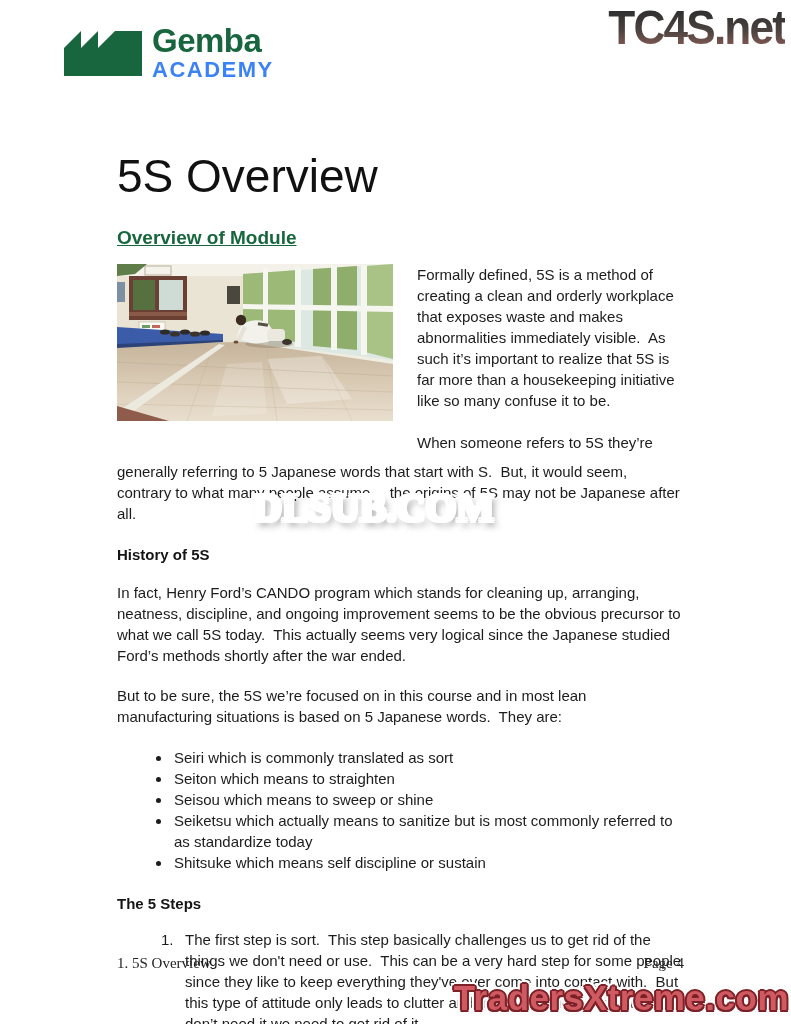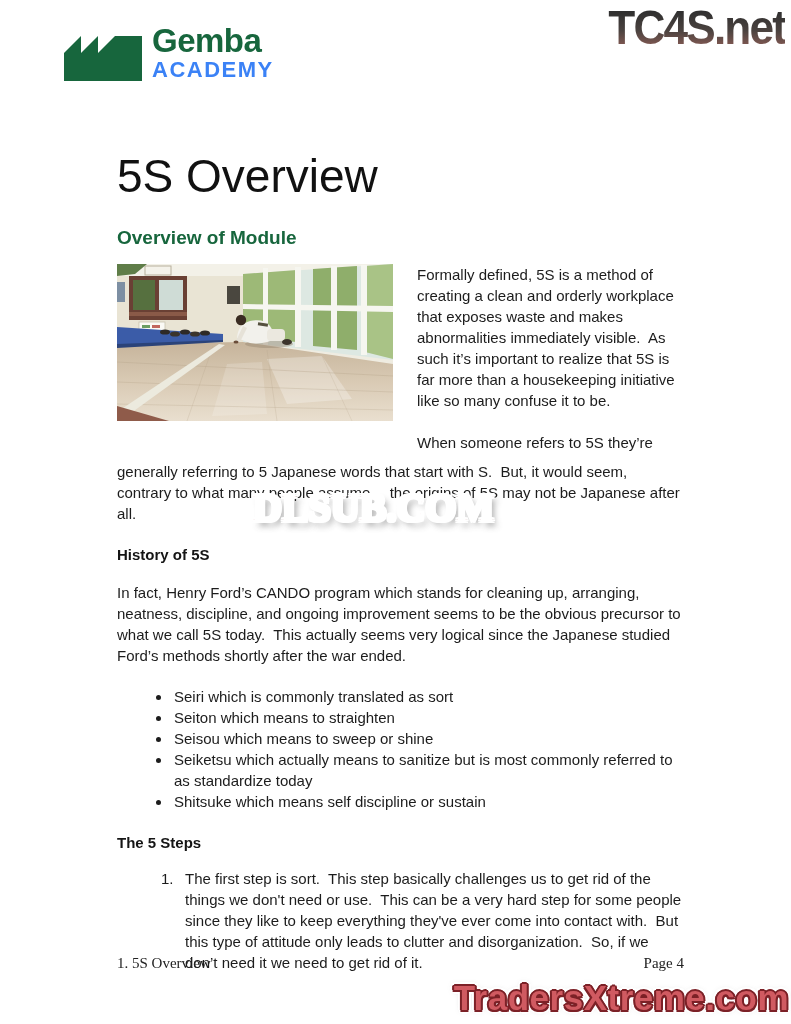--- a/index.html
+++ b/index.html
@@ -3,21 +3,21 @@
 <meta charset="utf-8">
 <style>
   * { margin:0; padding:0; box-sizing:border-box; }
   html,body { background:#fff; }
   body {
     width:791px; height:1024px; position:relative; overflow:hidden;
     font-family:"Liberation Sans", sans-serif; color:#1c1c1c;
   }
 
   
-  .logo { position:absolute; left:64px; top:24px; display:flex; align-items:flex-end; gap:10px; }
+  .logo { position:absolute; left:64px; top:24px; display:flex; align-items:flex-start; gap:10px; }
   .logo-icon { width:78px; height:52px; }
   .logo-text { display:flex; flex-direction:column; line-height:1; }
   .logo-name { font-size:33px; font-weight:bold; color:#17663d; letter-spacing:-0.5px; }
   .logo-sub  { font-size:22px; font-weight:bold; color:#3b82f6; letter-spacing:1.5px; margin-top:2px; }
 
   
   .wm-top {
     position:absolute; top:0px; right:6px; z-index:30;
     font-size:48px; font-weight:bold; letter-spacing:-2px;
     transform:scaleX(0.92); transform-origin:right top;
@@ -44,21 +44,21 @@
       2px 0 0 #7c2127, -2px 0 0 #7c2127, 0 2px 0 #7c2127, 0 -2px 0 #7c2127,
       1.5px 1.5px 0 #7c2127, -1.5px 1.5px 0 #7c2127, 1.5px -1.5px 0 #7c2127, -1.5px -1.5px 0 #7c2127,
       4px 0 0 #ffffff, -4px 0 0 #ffffff, 0 4px 0 #ffffff, 0 -4px 0 #ffffff,
       3px 3px 0 #ffffff, -3px 3px 0 #ffffff, 3px -3px 0 #ffffff, -3px -3px 1px #ffffff,
       0 0 6px rgba(160,160,160,.8);
   }
 
   
   .content { position:absolute; left:117px; top:148px; width:567px; }
   .doc-title { font-size:46px; font-weight:400; color:#111; text-align:left; letter-spacing:0px; line-height:56px; }
-  .h-green { font-size:19px; font-weight:bold; color:#17663d; margin-top:23px; }
+  .h-green { font-size:19px; font-weight:bold; color:#17663d; margin-top:23px;text-decoration:underline; }
   .h-black { font-size:15px; font-weight:bold; color:#151515; margin-top:22px; }
   p.body, li, .step-text, .col-p { font-size:15px; line-height:21px; color:#1c1c1c; white-space:pre-wrap; }
 
   .photo-row { display:flex; margin-top:15px; gap:24px; }
   .photo { width:276px; height:157px; flex:0 0 auto; display:block; }
   .photo-col { width:283px; }
   .col-p2 { margin-top:21px; }
   p.body { margin-top:8px; }
   p.mt { margin-top:19px; }
 
@@ -177,20 +177,21 @@
     <div class="photo-col">
       <div class="col-p">Formally defined, 5S is a method of creating a clean and orderly workplace that exposes waste and makes abnormalities immediately visible.  As such it’s important to realize that 5S is far more than a housekeeping initiative like so many confuse it to be.</div>
       <div class="col-p col-p2">When someone refers to 5S they’re</div>
     </div>
   </div>
 
   <p class="body">generally referring to 5 Japanese words that start with S.  But, it would seem, contrary to what many people assume… the origins of 5S may not be Japanese after all.</p>
 
   <div class="h-black">History of 5S</div>
   <p class="body mt">In fact, Henry Ford’s CANDO program which stands for cleaning up, arranging, neatness, discipline, and ongoing improvement seems to be the obvious precursor to what we call 5S today.  This actually seems very logical since the Japanese studied Ford’s methods shortly after the war ended.</p>
+  <p class="body mt">But to be sure, the 5S we’re focused on in this course and in most lean manufacturing situations is based on 5 Japanese words.  They are:</p>
 
   <ul class="s-words">
     <li>Seiri which is commonly translated as sort</li>
     <li>Seiton which means to straighten</li>
     <li>Seisou which means to sweep or shine</li>
     <li>Seiketsu which actually means to sanitize but is most commonly referred to as standardize today</li>
     <li>Shitsuke which means self discipline or sustain</li>
   </ul>
 
   <div class="h-black">The 5 Steps</div>

